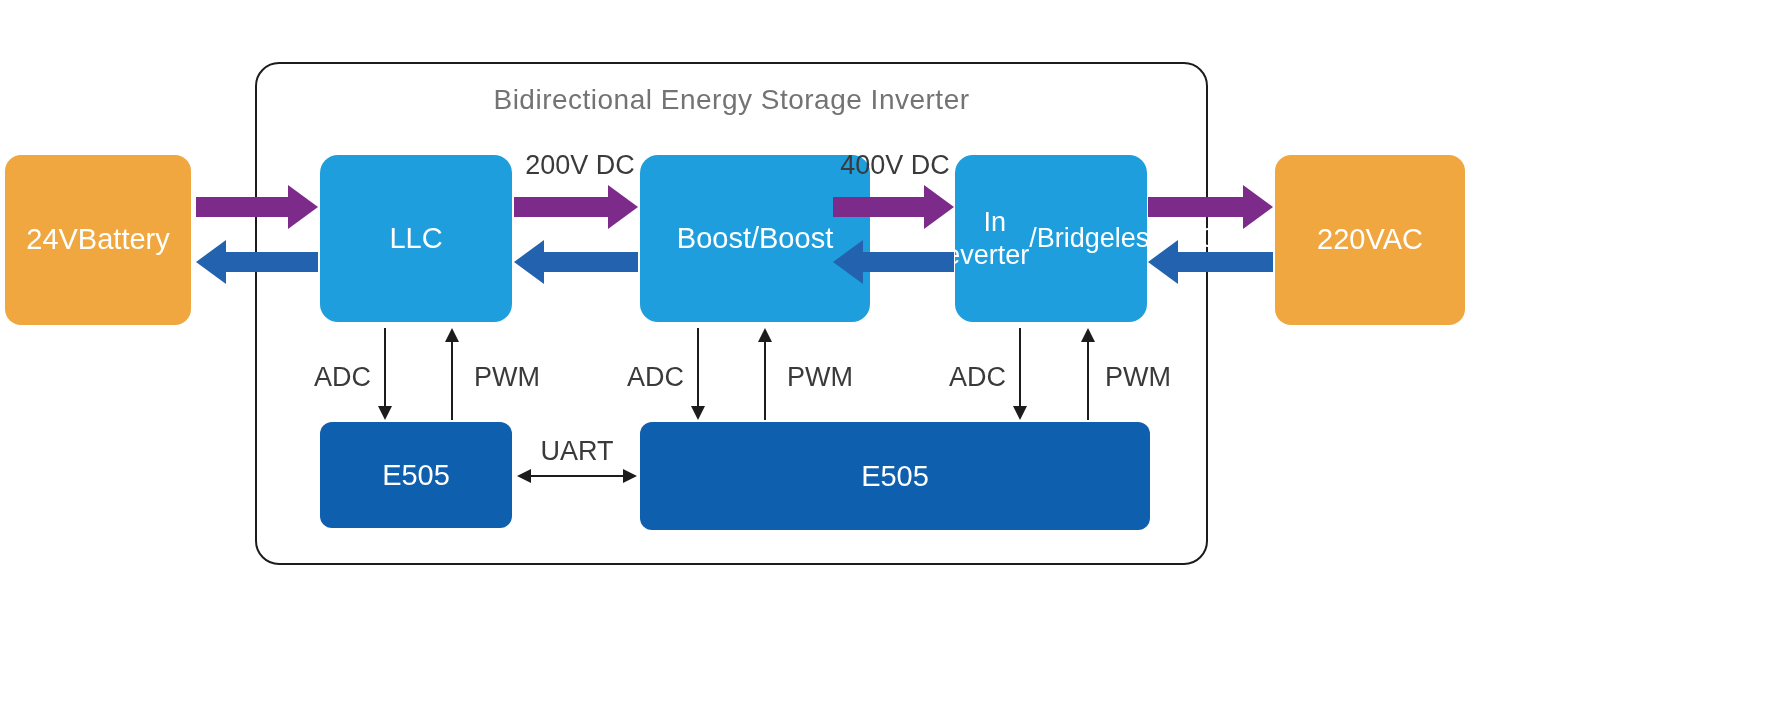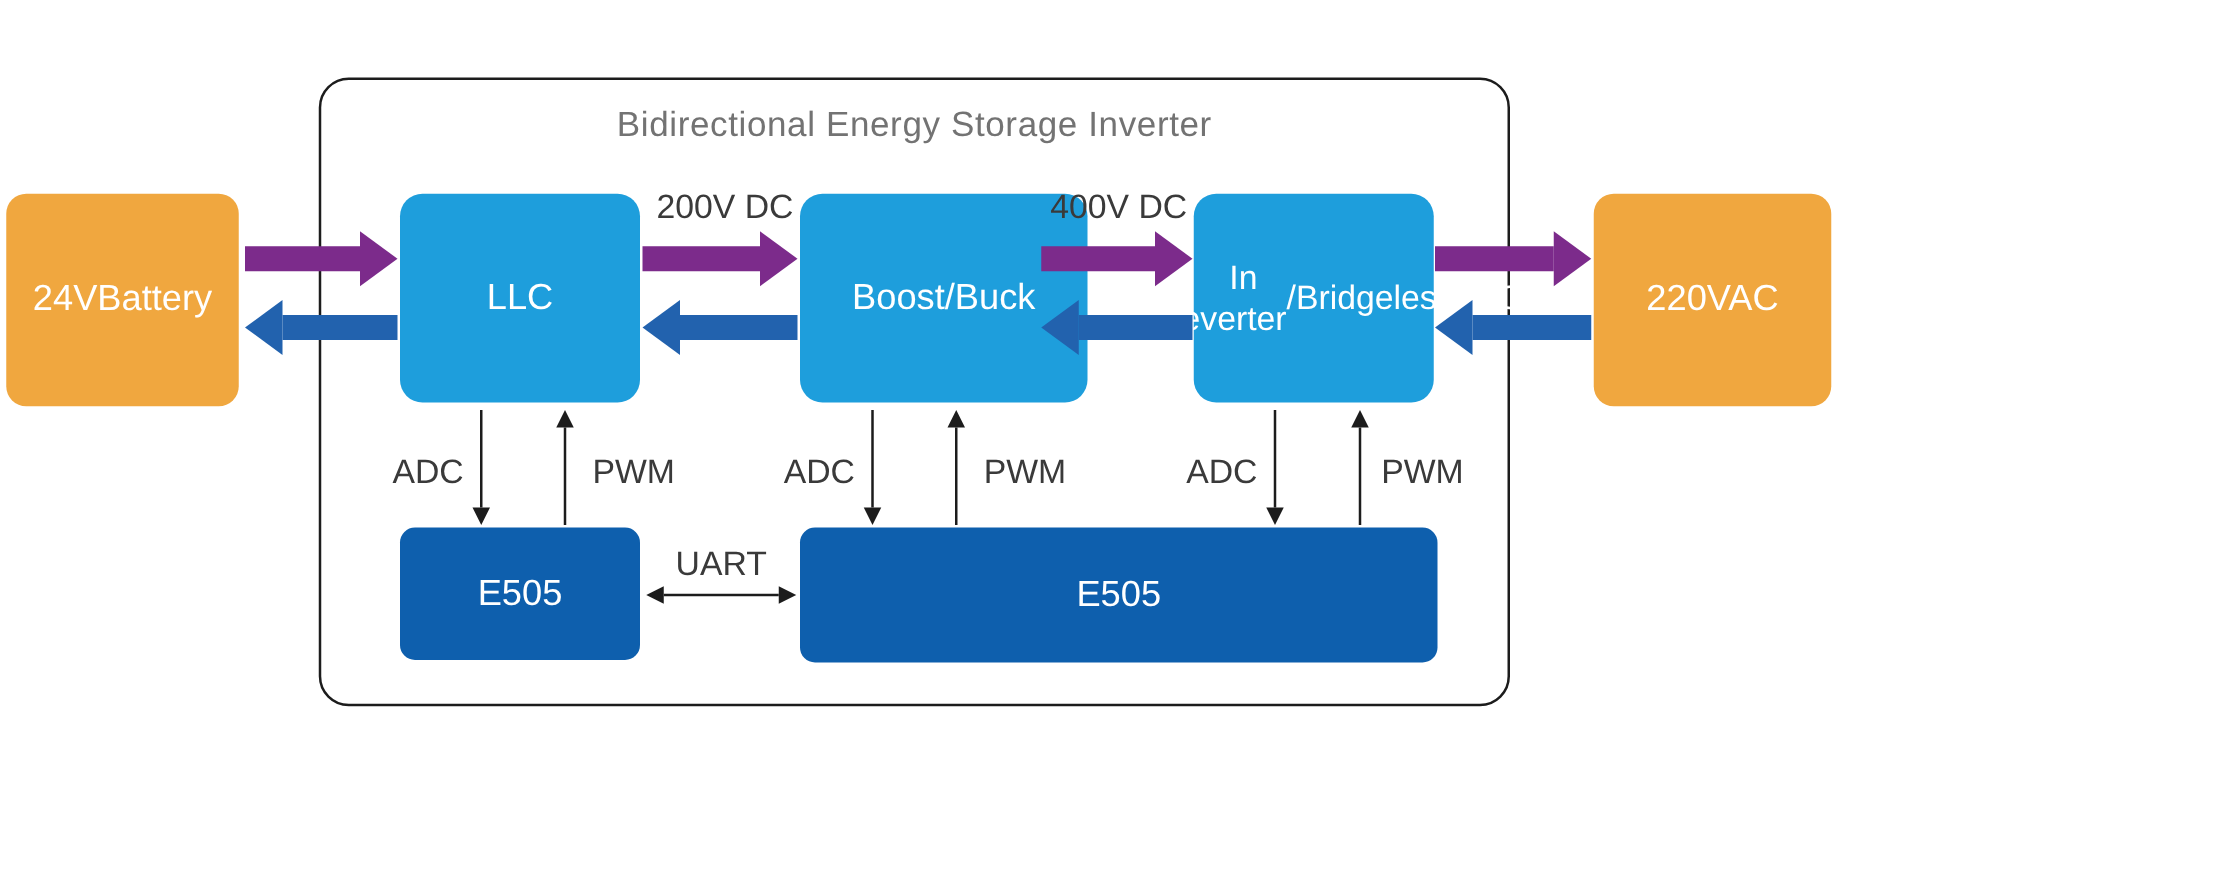--- a/index.html
+++ b/index.html
@@ -53,21 +53,21 @@
     <span>24V</span>
     <span>Battery</span>
   </div>
 
   <div class="abs node lblue" style="left:320px; top:155px; width:192px; height:167px;justify-content:center;">
     <span>LLC</span>
   </div>
 
   <div class="abs node lblue" style="left:640px; top:155px; width:230px; height:167px;">
     <span>Boost</span>
-    <span>/Buck</span>
+    <span>/Boost</span>
   </div>
 
   <div class="abs node lblue small-lines" style="left:955px; top:155px; width:192px; height:167px;">
     <span>H-bridge</span>
     <span>In verter</span>
     <span>/Bridgeless</span>
     <span>PFC</span>
   </div>
 
   <div class="abs node orange" style="left:1275px; top:155px; width:190px; height:170px;align-items:center;">

